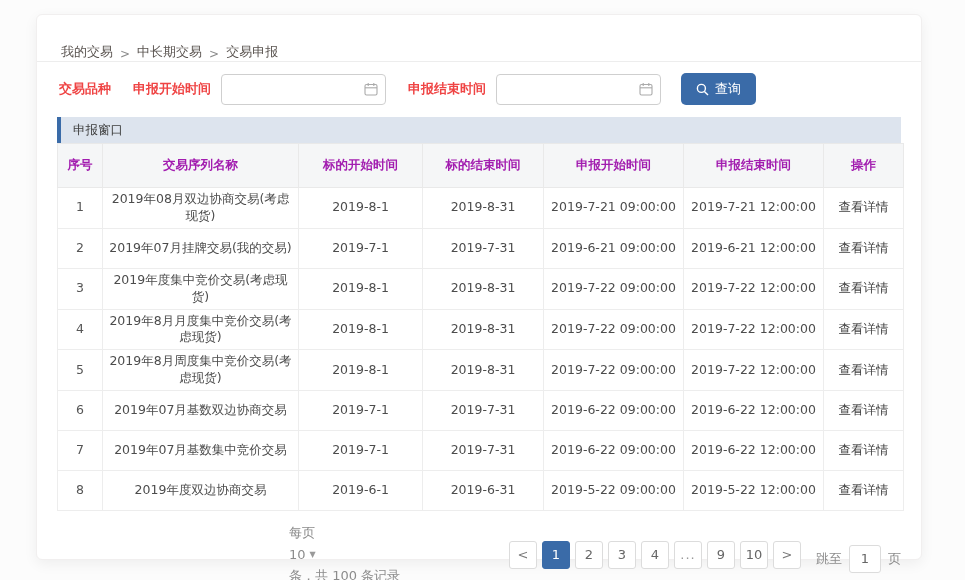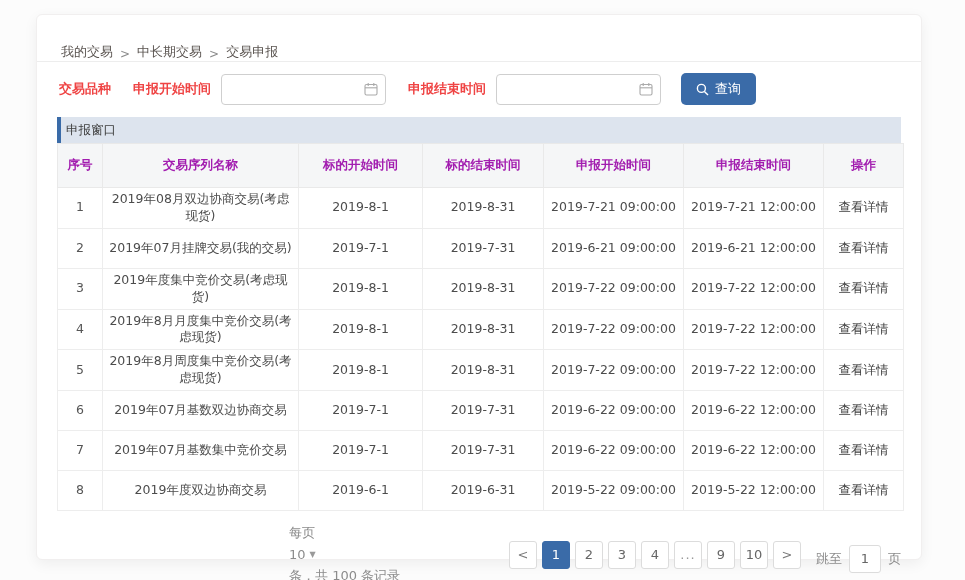--- a/index.html
+++ b/index.html
@@ -62,21 +62,21 @@
     display: flex; align-items: center; gap: 6px;
     cursor: pointer; white-space: nowrap;
   }
   
   .section-bar {
     margin: 2px 20px 0 20px;
     height: 26px;
     background: #dde4ee;
     border-left: 4px solid #3a6ba8;
     display: flex; align-items: center;
-    padding-left: 5px;
+    padding-left: 12px;
     font-size: 12.5px; color: #3d3d3d;
   }
   
   table.data {
     width: 846px;
     margin: 0 20px;
     border-collapse: collapse;
     table-layout: fixed;
     font-size: 12.5px;
     color: #4c4c4c;

